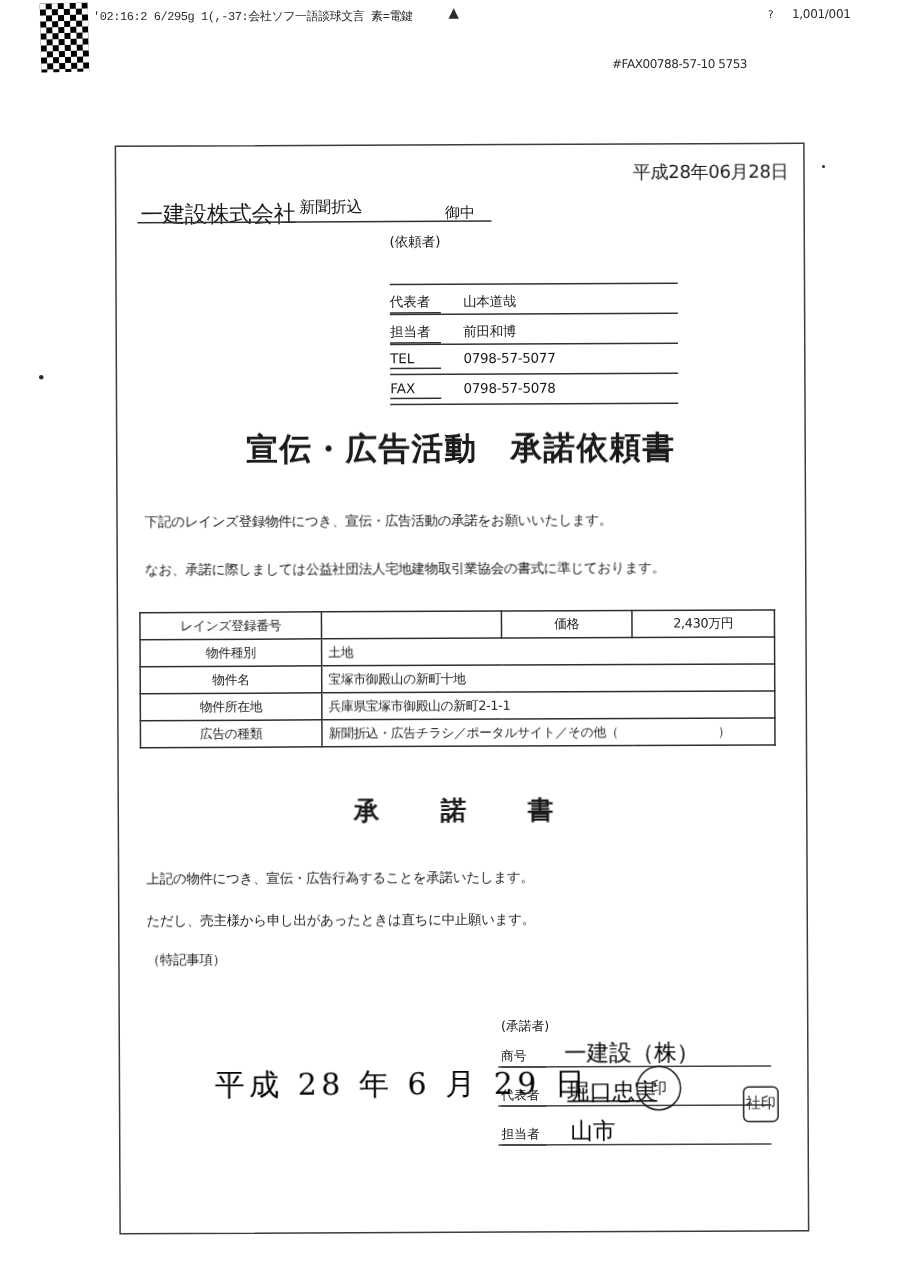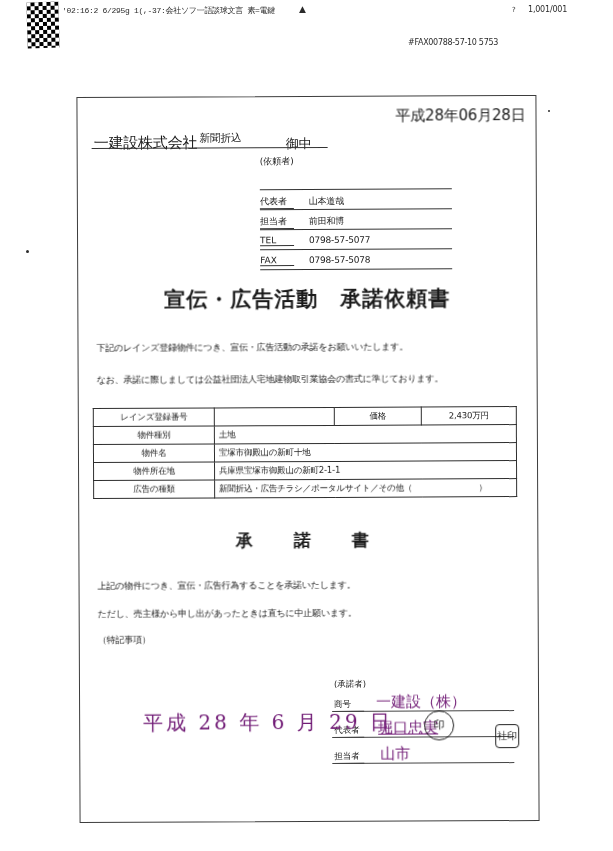--- a/index.html
+++ b/index.html
@@ -80,39 +80,39 @@
   .ink {
     position: absolute;
     font-family: "DejaVu Sans", sans-serif;
     color: #1a1a1a;
     white-space: nowrap;
   }
 
   
   .doc-date {
     right: 10px; top: 10px;
-    font-size: 15px;
+    font-size: 12px;
     letter-spacing: -0.2px;
     filter: blur(0.3px);
   }
 
   
   .addr-company {
     left: 16px; top: 36px;
     font-size: 15px;
     letter-spacing: -0.2px;
   }
   .addr-office {
     left: 122px; top: 34px;
     font-size: 10.5px;
     letter-spacing: 0px;
   }
   .addr-hon {
-    left: 208px; top: 38px;
-    font-size: 13px;
+    left: 219px; top: 38px;
+    font-size: 10px;
   }
   .addr-rule {
     left: 14px; top: 50px;
     width: 236px;
     border-bottom: 1px solid #333;
   }
 
   
   .sender-label {
     left: 182px; top: 58px;
@@ -219,21 +219,21 @@
   .sig-rule {
     left: 252px;
     width: 182px;
     border-bottom: 1px solid #444;
   }
 
   
   .hand {
     position: absolute;
     font-family: "DejaVu Serif", serif;
-    color: #701a75;
+    color: #000000;
     white-space: nowrap;
     filter: blur(0.4px);
   }
   .hand-date {
     left: 16px; top: 612px;
     font-size: 20px;
     letter-spacing: 3px;
     margin-left: 47px;
   }
   .hand-c1 { left: 296px; top: 596px; font-size: 15px; }

